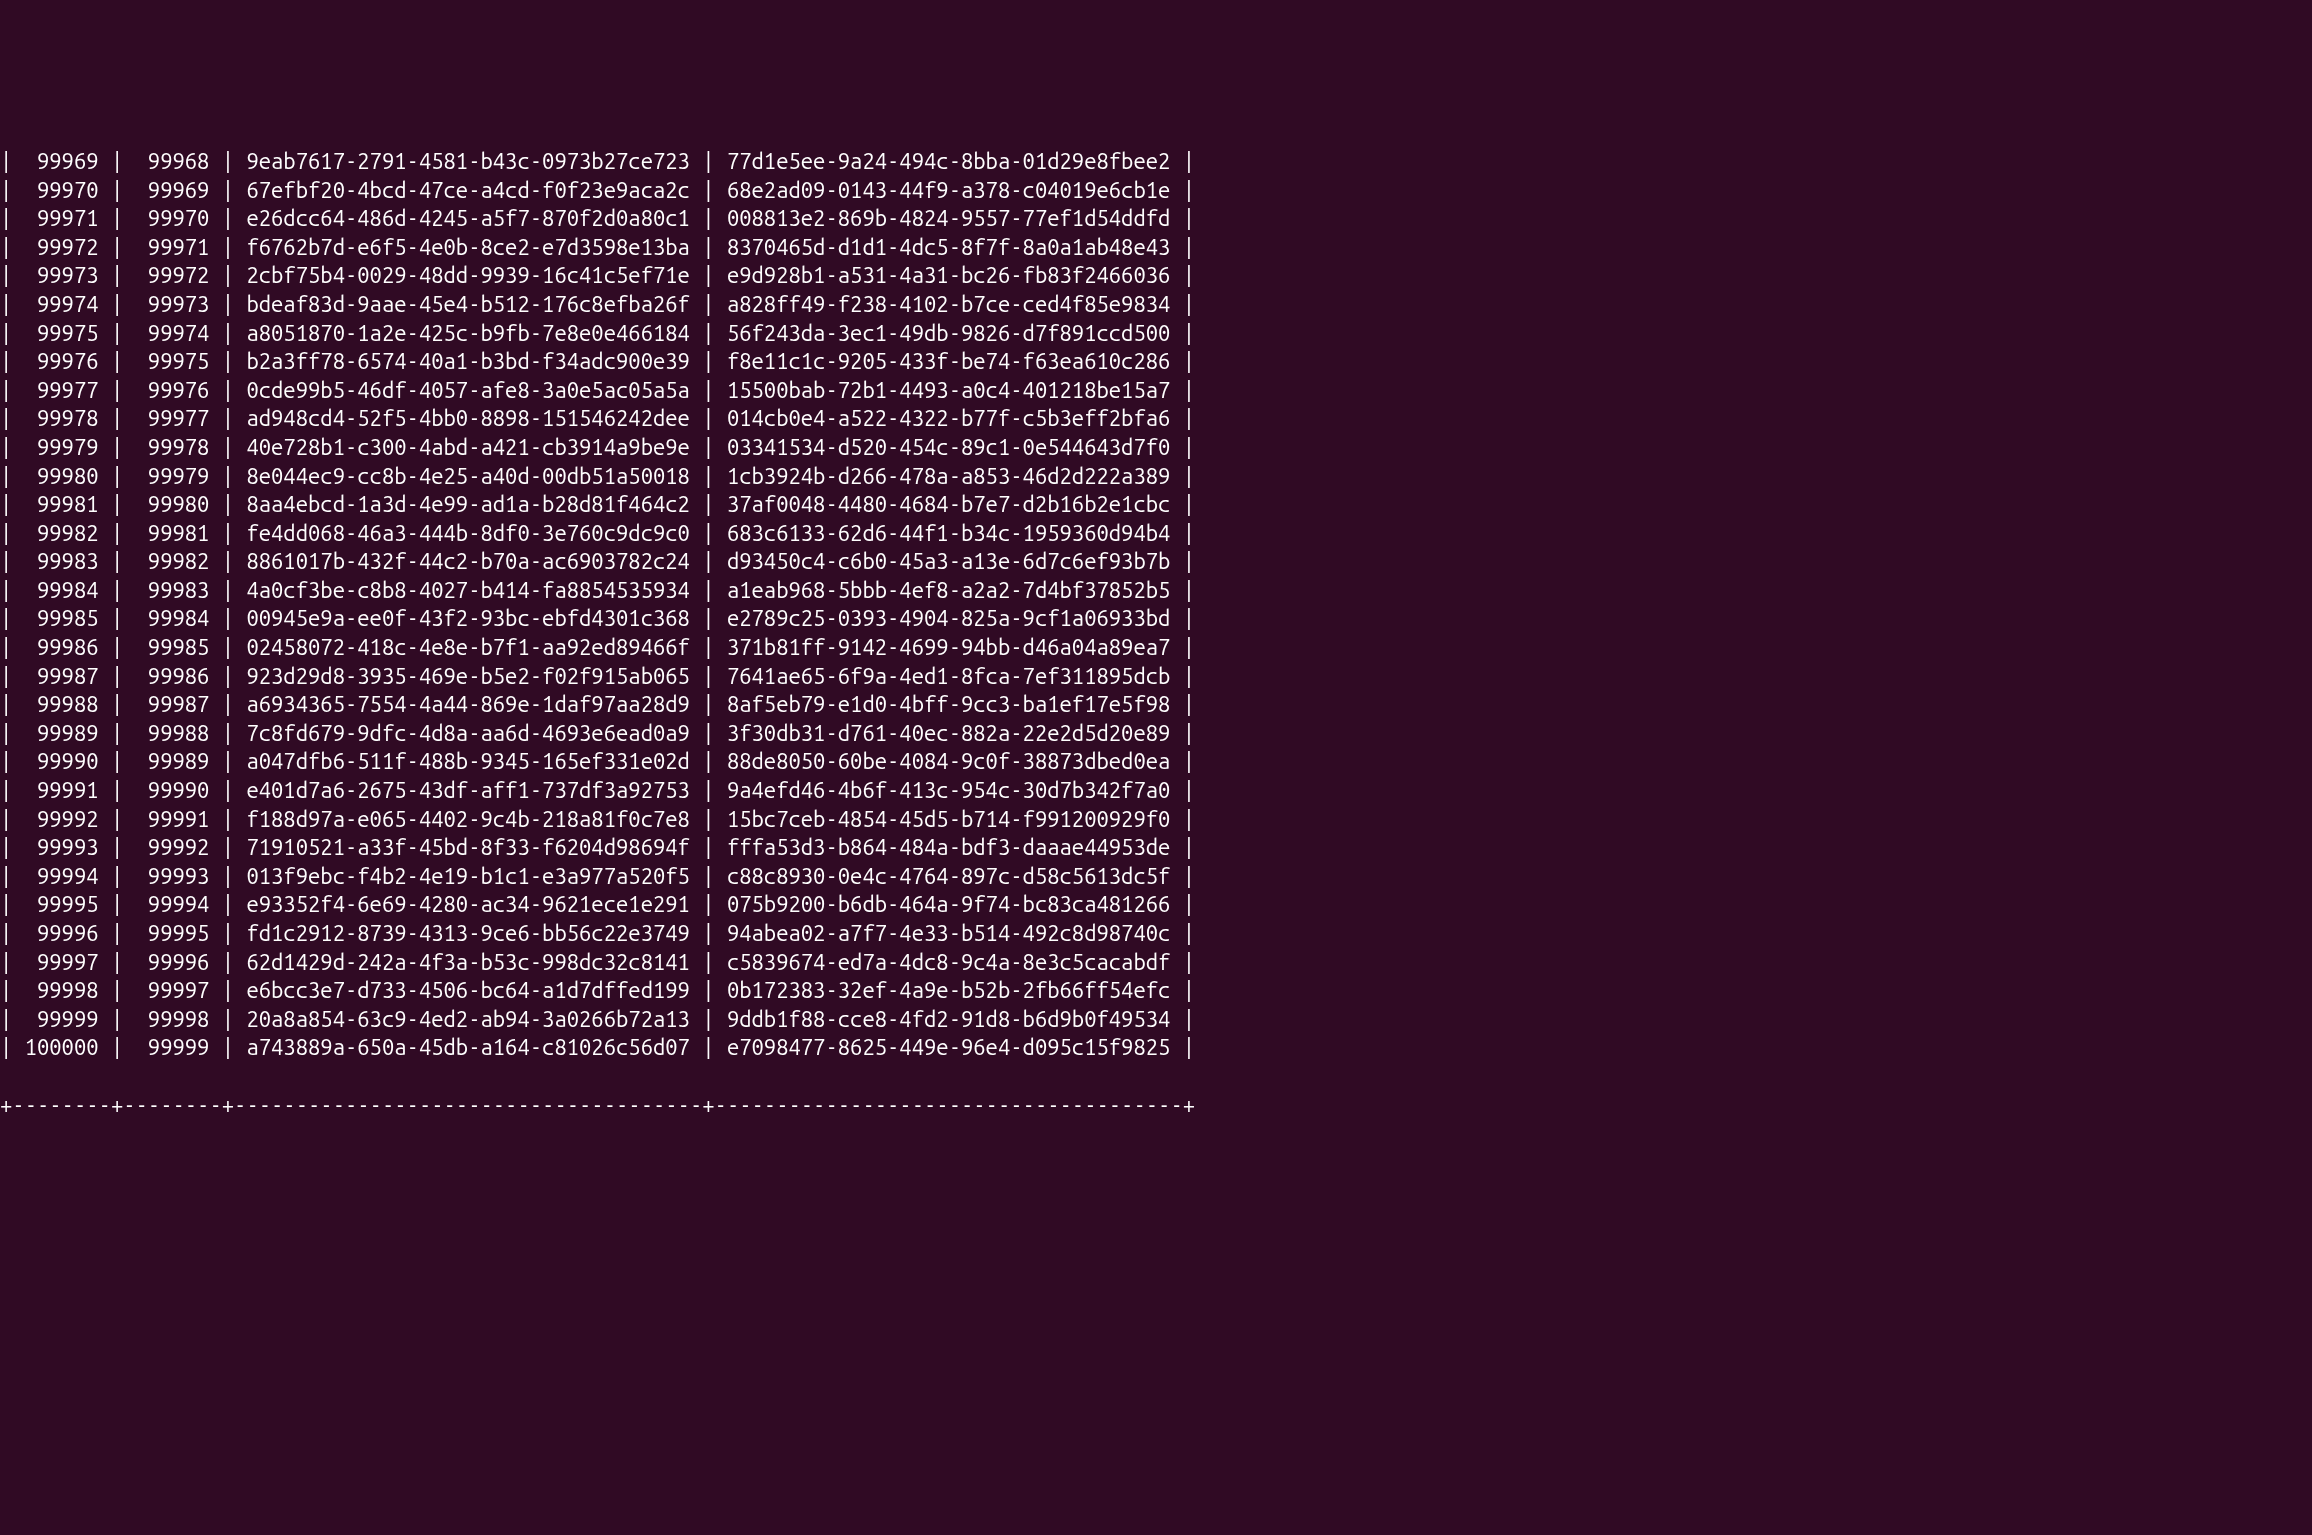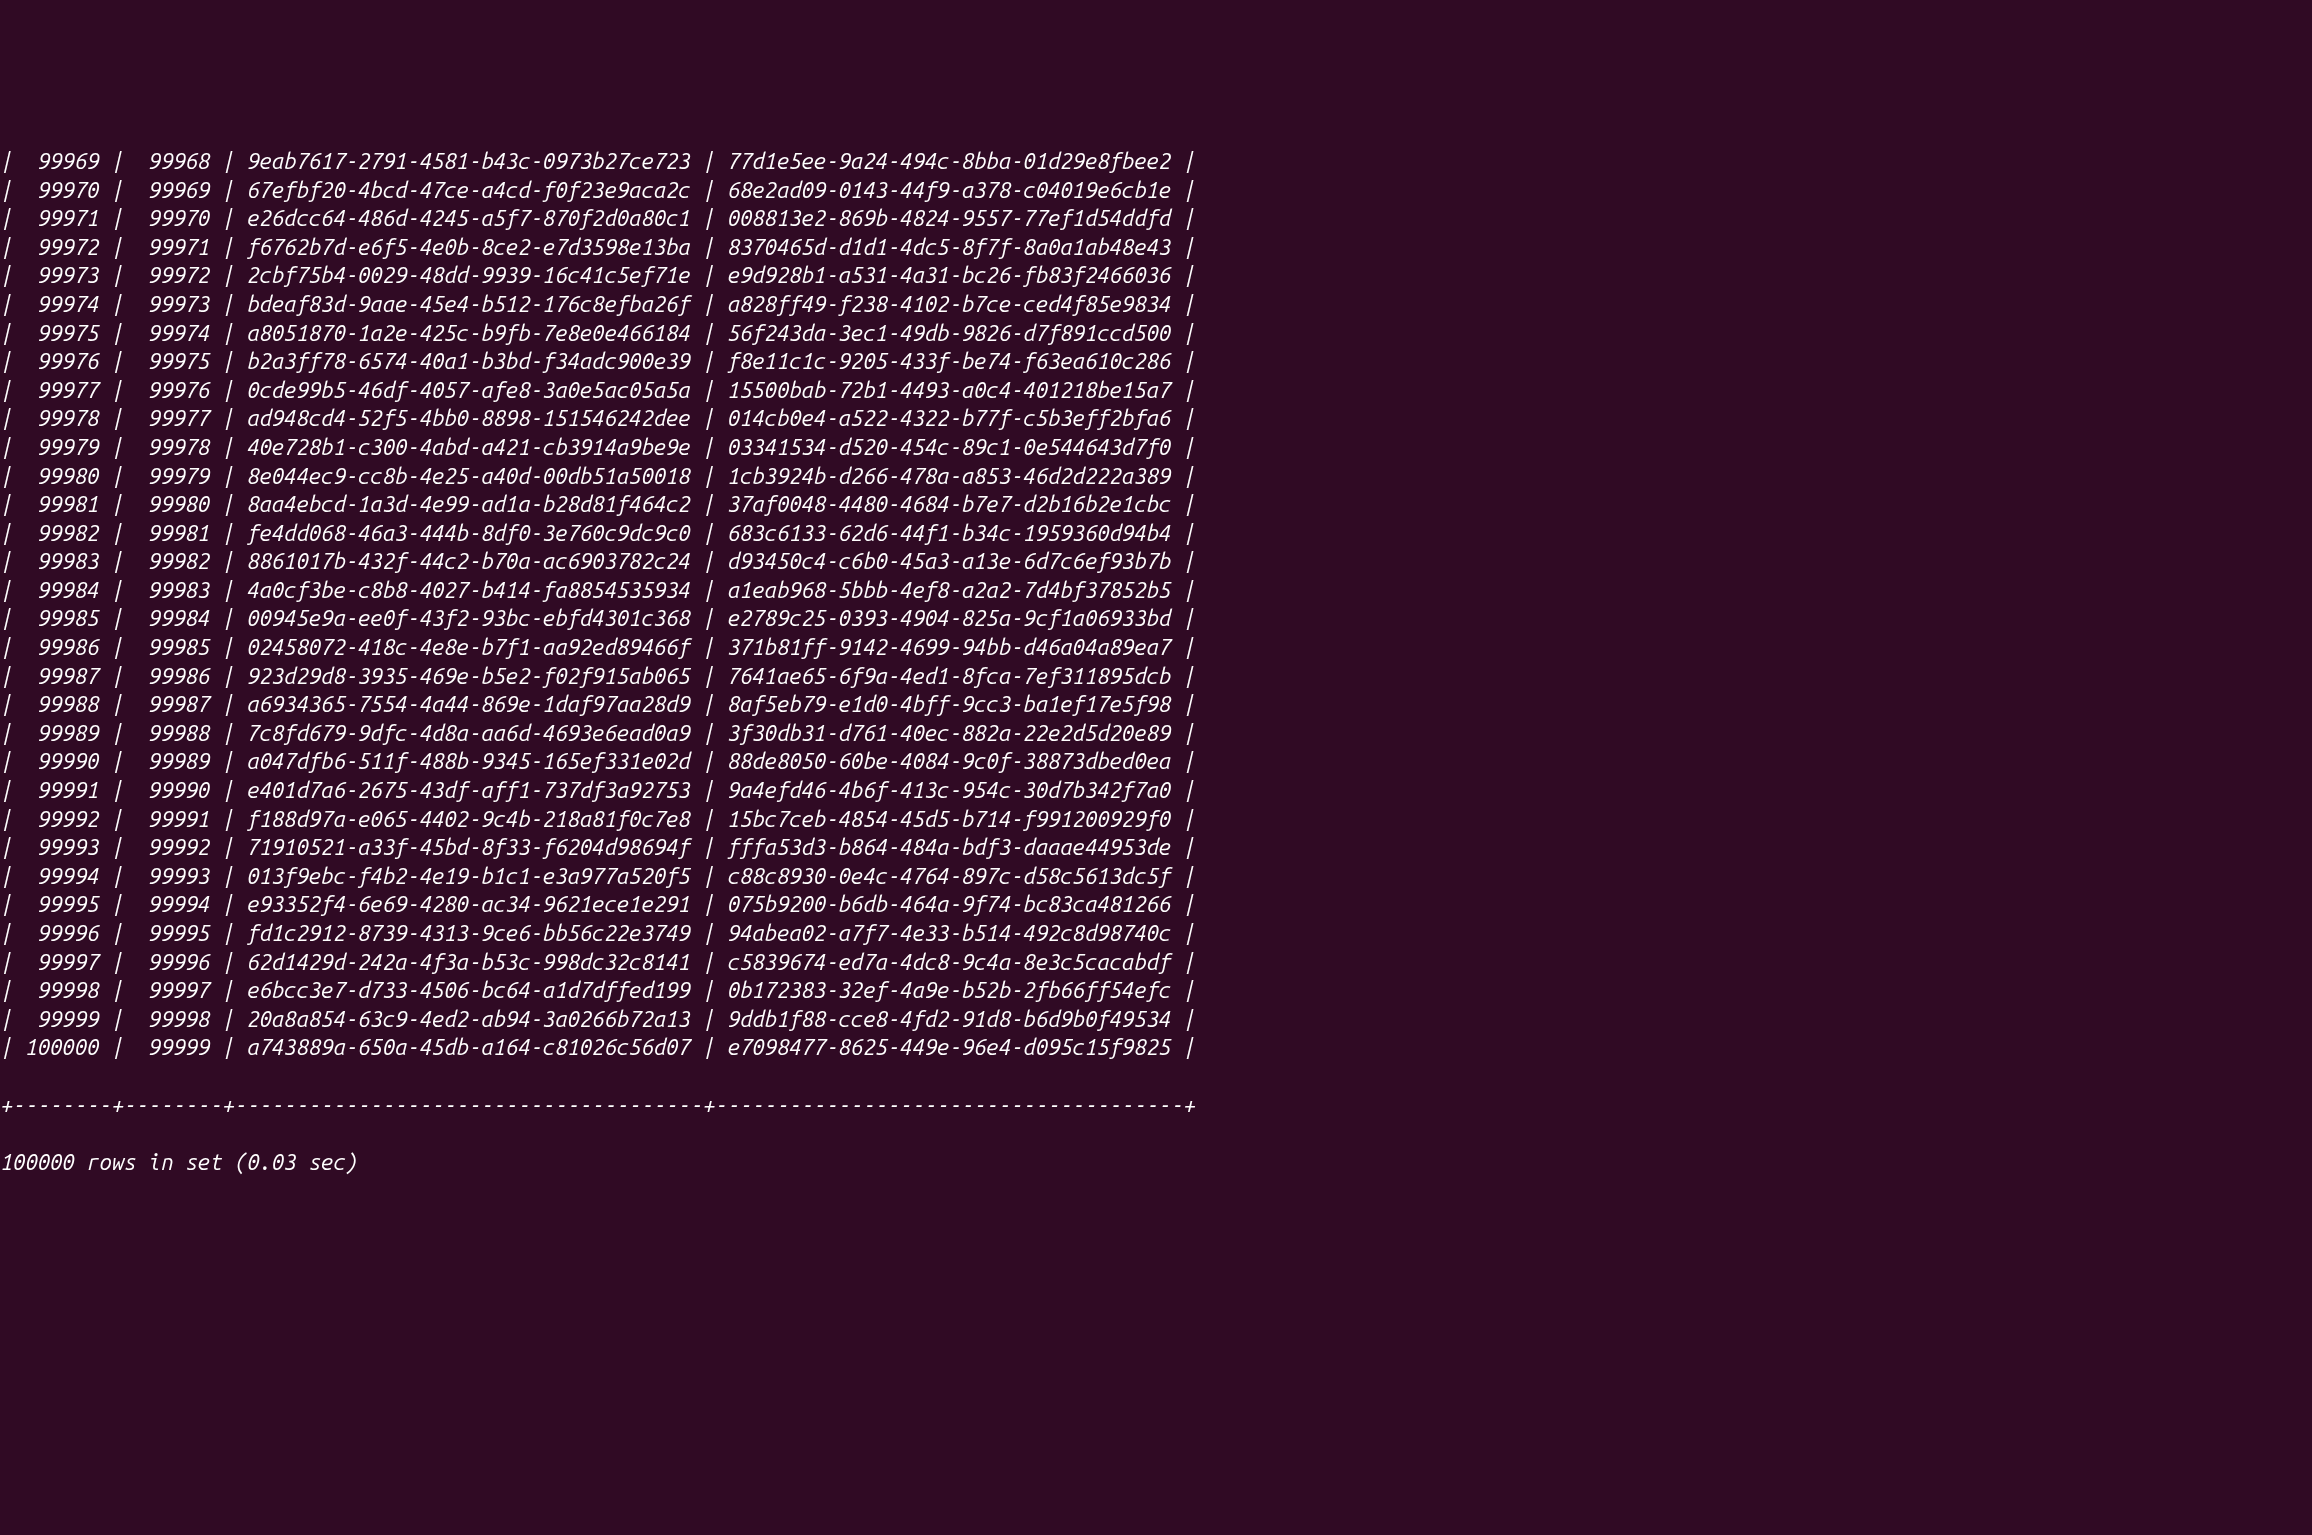--- a/index.html
+++ b/index.html
@@ -15,32 +15,30 @@
       line-height: 1.3;
       white-space: pre;
       padding: 4px 0;
       overflow-x: auto;
     }
     .terminal-output {
       font-family: inherit;
     }
     .row {
       display: block;
-      font-style: italic;
     }
     .footer {
       margin-top: 0;
     }
   </style>
 </head>
 <body>
 
 
 
 <div class="terminal-output">
 <div id="rows-container"><span class="row">|  99969 |  99968 | 9eab7617-2791-4581-b43c-0973b27ce723 | 77d1e5ee-9a24-494c-8bba-01d29e8fbee2 |</span><span class="row">|  99970 |  99969 | 67efbf20-4bcd-47ce-a4cd-f0f23e9aca2c | 68e2ad09-0143-44f9-a378-c04019e6cb1e |</span><span class="row">|  99971 |  99970 | e26dcc64-486d-4245-a5f7-870f2d0a80c1 | 008813e2-869b-4824-9557-77ef1d54ddfd |</span><span class="row">|  99972 |  99971 | f6762b7d-e6f5-4e0b-8ce2-e7d3598e13ba | 8370465d-d1d1-4dc5-8f7f-8a0a1ab48e43 |</span><span class="row">|  99973 |  99972 | 2cbf75b4-0029-48dd-9939-16c41c5ef71e | e9d928b1-a531-4a31-bc26-fb83f2466036 |</span><span class="row">|  99974 |  99973 | bdeaf83d-9aae-45e4-b512-176c8efba26f | a828ff49-f238-4102-b7ce-ced4f85e9834 |</span><span class="row">|  99975 |  99974 | a8051870-1a2e-425c-b9fb-7e8e0e466184 | 56f243da-3ec1-49db-9826-d7f891ccd500 |</span><span class="row">|  99976 |  99975 | b2a3ff78-6574-40a1-b3bd-f34adc900e39 | f8e11c1c-9205-433f-be74-f63ea610c286 |</span><span class="row">|  99977 |  99976 | 0cde99b5-46df-4057-afe8-3a0e5ac05a5a | 15500bab-72b1-4493-a0c4-401218be15a7 |</span><span class="row">|  99978 |  99977 | ad948cd4-52f5-4bb0-8898-151546242dee | 014cb0e4-a522-4322-b77f-c5b3eff2bfa6 |</span><span class="row">|  99979 |  99978 | 40e728b1-c300-4abd-a421-cb3914a9be9e | 03341534-d520-454c-89c1-0e544643d7f0 |</span><span class="row">|  99980 |  99979 | 8e044ec9-cc8b-4e25-a40d-00db51a50018 | 1cb3924b-d266-478a-a853-46d2d222a389 |</span><span class="row">|  99981 |  99980 | 8aa4ebcd-1a3d-4e99-ad1a-b28d81f464c2 | 37af0048-4480-4684-b7e7-d2b16b2e1cbc |</span><span class="row">|  99982 |  99981 | fe4dd068-46a3-444b-8df0-3e760c9dc9c0 | 683c6133-62d6-44f1-b34c-1959360d94b4 |</span><span class="row">|  99983 |  99982 | 8861017b-432f-44c2-b70a-ac6903782c24 | d93450c4-c6b0-45a3-a13e-6d7c6ef93b7b |</span><span class="row">|  99984 |  99983 | 4a0cf3be-c8b8-4027-b414-fa8854535934 | a1eab968-5bbb-4ef8-a2a2-7d4bf37852b5 |</span><span class="row">|  99985 |  99984 | 00945e9a-ee0f-43f2-93bc-ebfd4301c368 | e2789c25-0393-4904-825a-9cf1a06933bd |</span><span class="row">|  99986 |  99985 | 02458072-418c-4e8e-b7f1-aa92ed89466f | 371b81ff-9142-4699-94bb-d46a04a89ea7 |</span><span class="row">|  99987 |  99986 | 923d29d8-3935-469e-b5e2-f02f915ab065 | 7641ae65-6f9a-4ed1-8fca-7ef311895dcb |</span><span class="row">|  99988 |  99987 | a6934365-7554-4a44-869e-1daf97aa28d9 | 8af5eb79-e1d0-4bff-9cc3-ba1ef17e5f98 |</span><span class="row">|  99989 |  99988 | 7c8fd679-9dfc-4d8a-aa6d-4693e6ead0a9 | 3f30db31-d761-40ec-882a-22e2d5d20e89 |</span><span class="row">|  99990 |  99989 | a047dfb6-511f-488b-9345-165ef331e02d | 88de8050-60be-4084-9c0f-38873dbed0ea |</span><span class="row">|  99991 |  99990 | e401d7a6-2675-43df-aff1-737df3a92753 | 9a4efd46-4b6f-413c-954c-30d7b342f7a0 |</span><span class="row">|  99992 |  99991 | f188d97a-e065-4402-9c4b-218a81f0c7e8 | 15bc7ceb-4854-45d5-b714-f991200929f0 |</span><span class="row">|  99993 |  99992 | 71910521-a33f-45bd-8f33-f6204d98694f | fffa53d3-b864-484a-bdf3-daaae44953de |</span><span class="row">|  99994 |  99993 | 013f9ebc-f4b2-4e19-b1c1-e3a977a520f5 | c88c8930-0e4c-4764-897c-d58c5613dc5f |</span><span class="row">|  99995 |  99994 | e93352f4-6e69-4280-ac34-9621ece1e291 | 075b9200-b6db-464a-9f74-bc83ca481266 |</span><span class="row">|  99996 |  99995 | fd1c2912-8739-4313-9ce6-bb56c22e3749 | 94abea02-a7f7-4e33-b514-492c8d98740c |</span><span class="row">|  99997 |  99996 | 62d1429d-242a-4f3a-b53c-998dc32c8141 | c5839674-ed7a-4dc8-9c4a-8e3c5cacabdf |</span><span class="row">|  99998 |  99997 | e6bcc3e7-d733-4506-bc64-a1d7dffed199 | 0b172383-32ef-4a9e-b52b-2fb66ff54efc |</span><span class="row">|  99999 |  99998 | 20a8a854-63c9-4ed2-ab94-3a0266b72a13 | 9ddb1f88-cce8-4fd2-91d8-b6d9b0f49534 |</span><span class="row">| 100000 |  99999 | a743889a-650a-45db-a164-c81026c56d07 | e7098477-8625-449e-96e4-d095c15f9825 |</span></div>
 <span class="row">+--------+--------+--------------------------------------+--------------------------------------+</span>
-<span class="row footer">100000 rows in set (0.03 sec)</span>
 <span class="row"></span>
 </div>
 
 
 
 
 </body></html>

